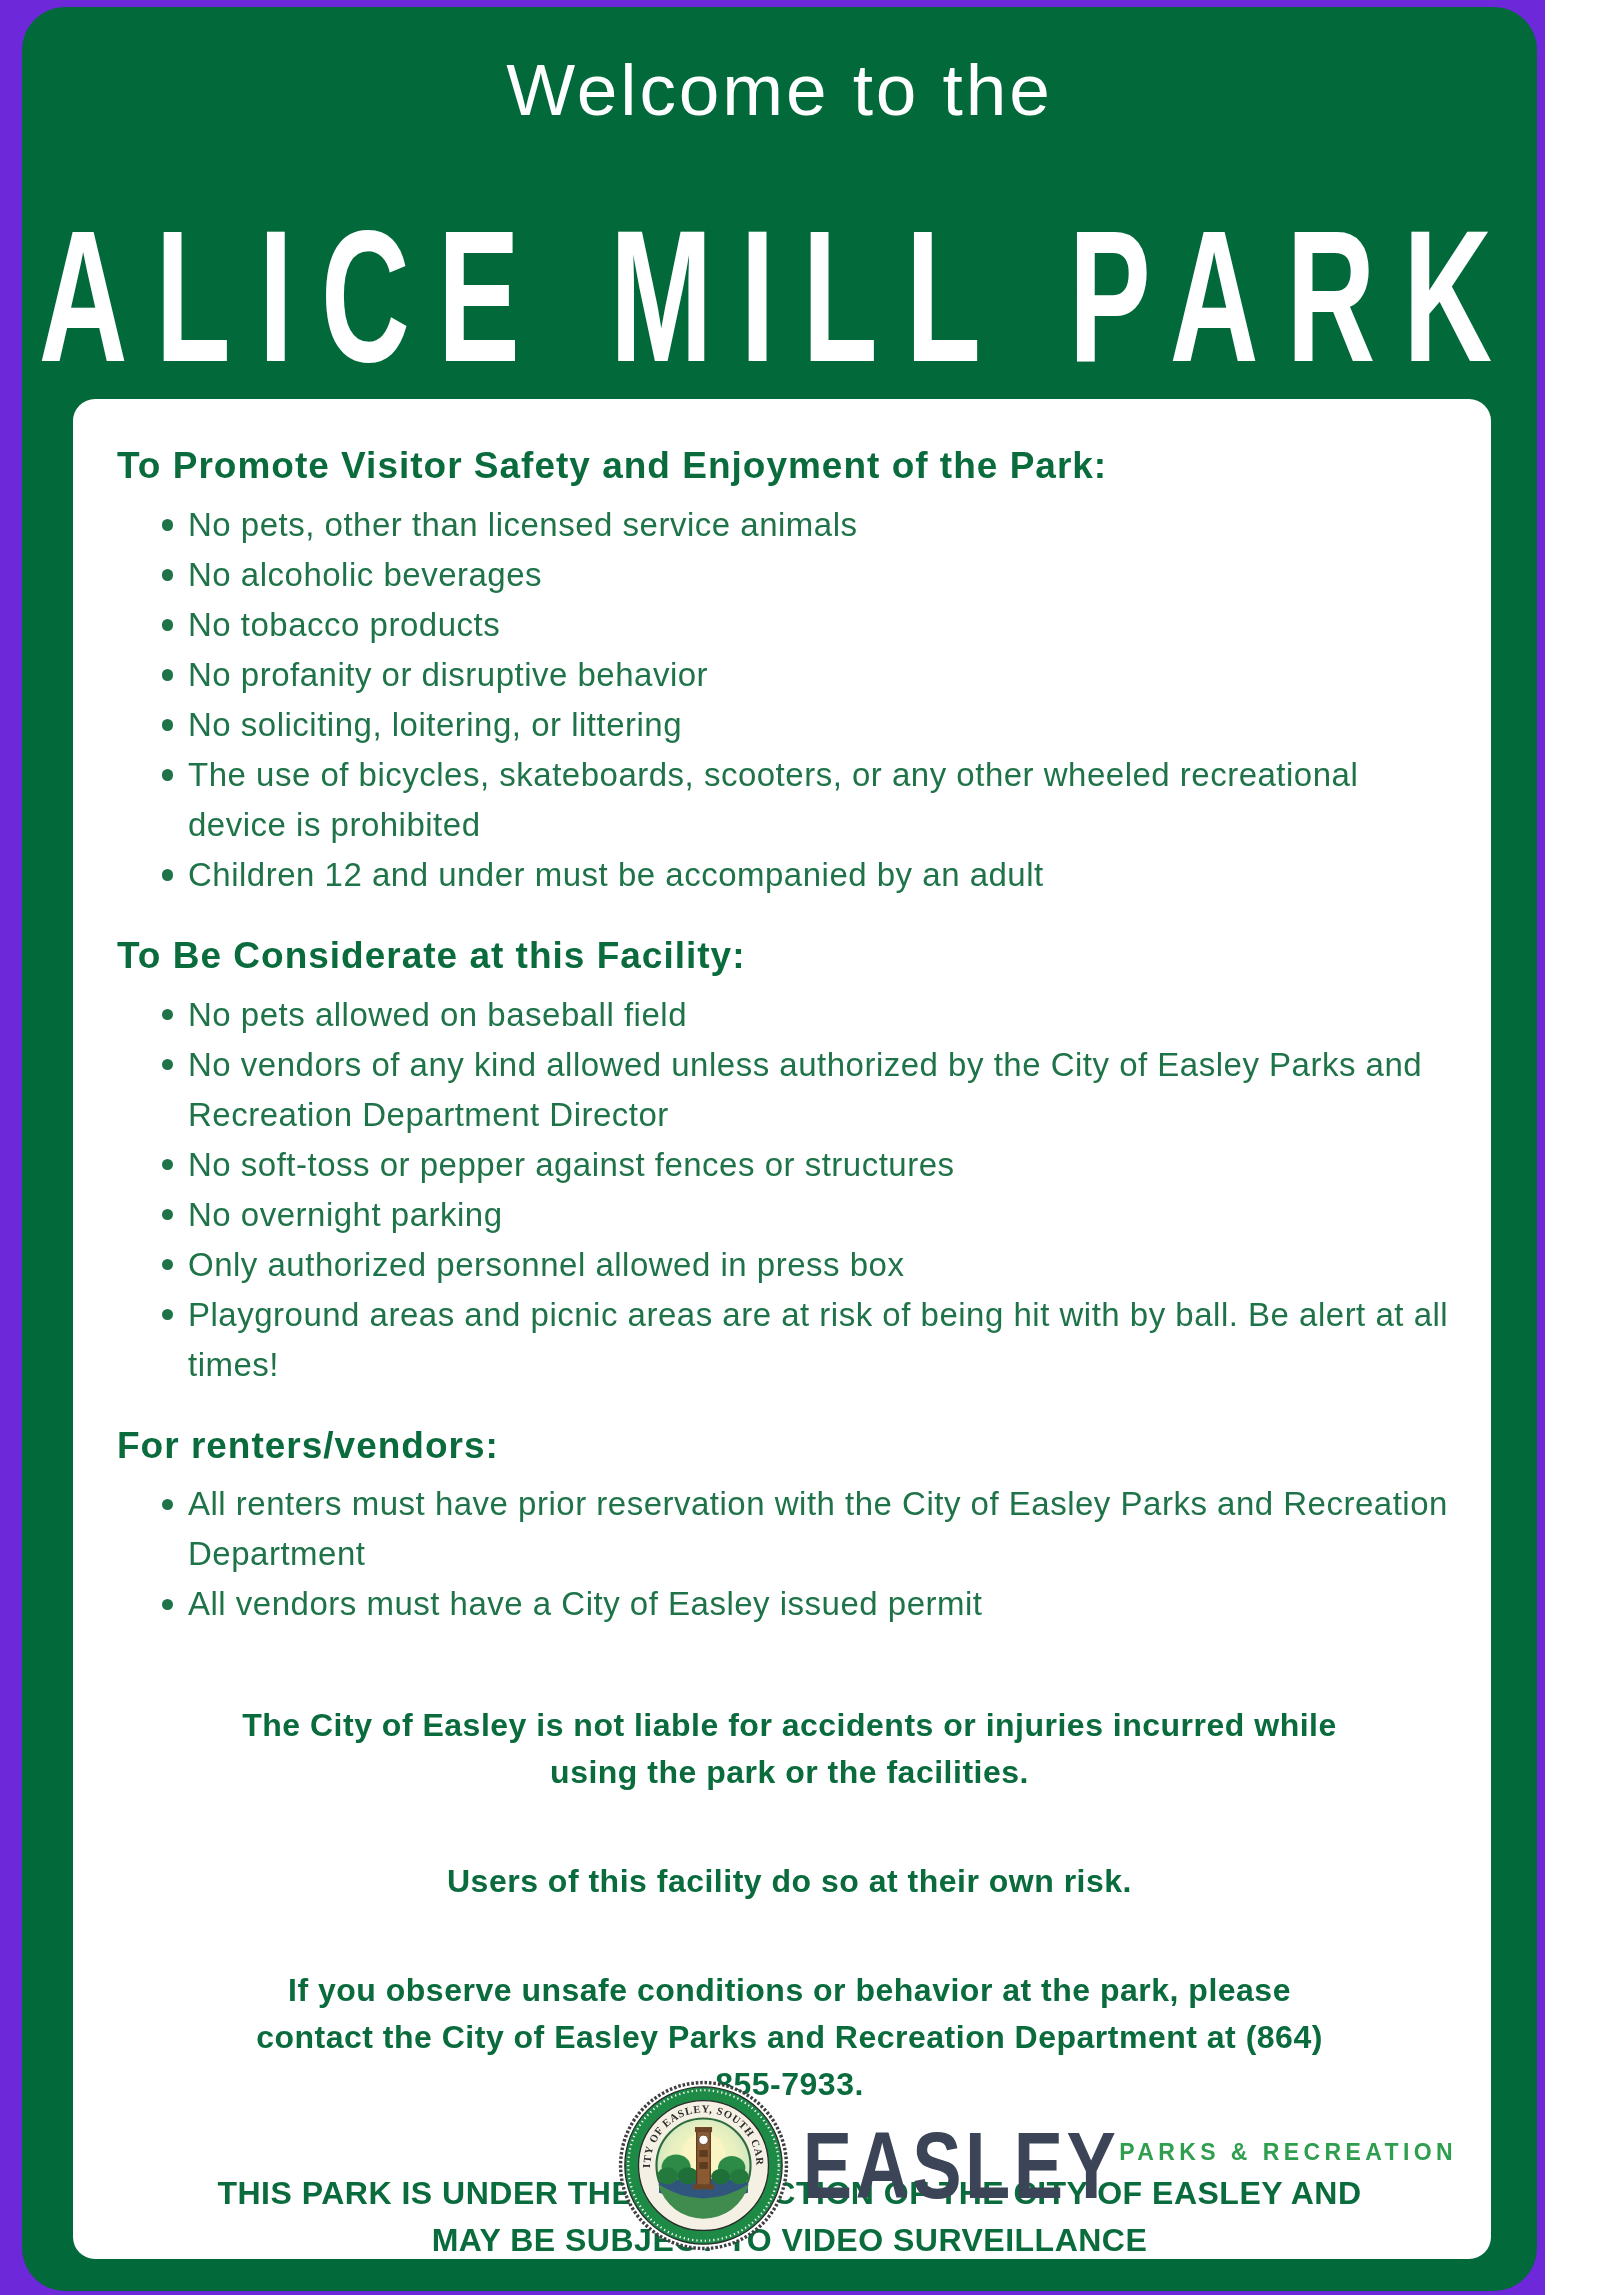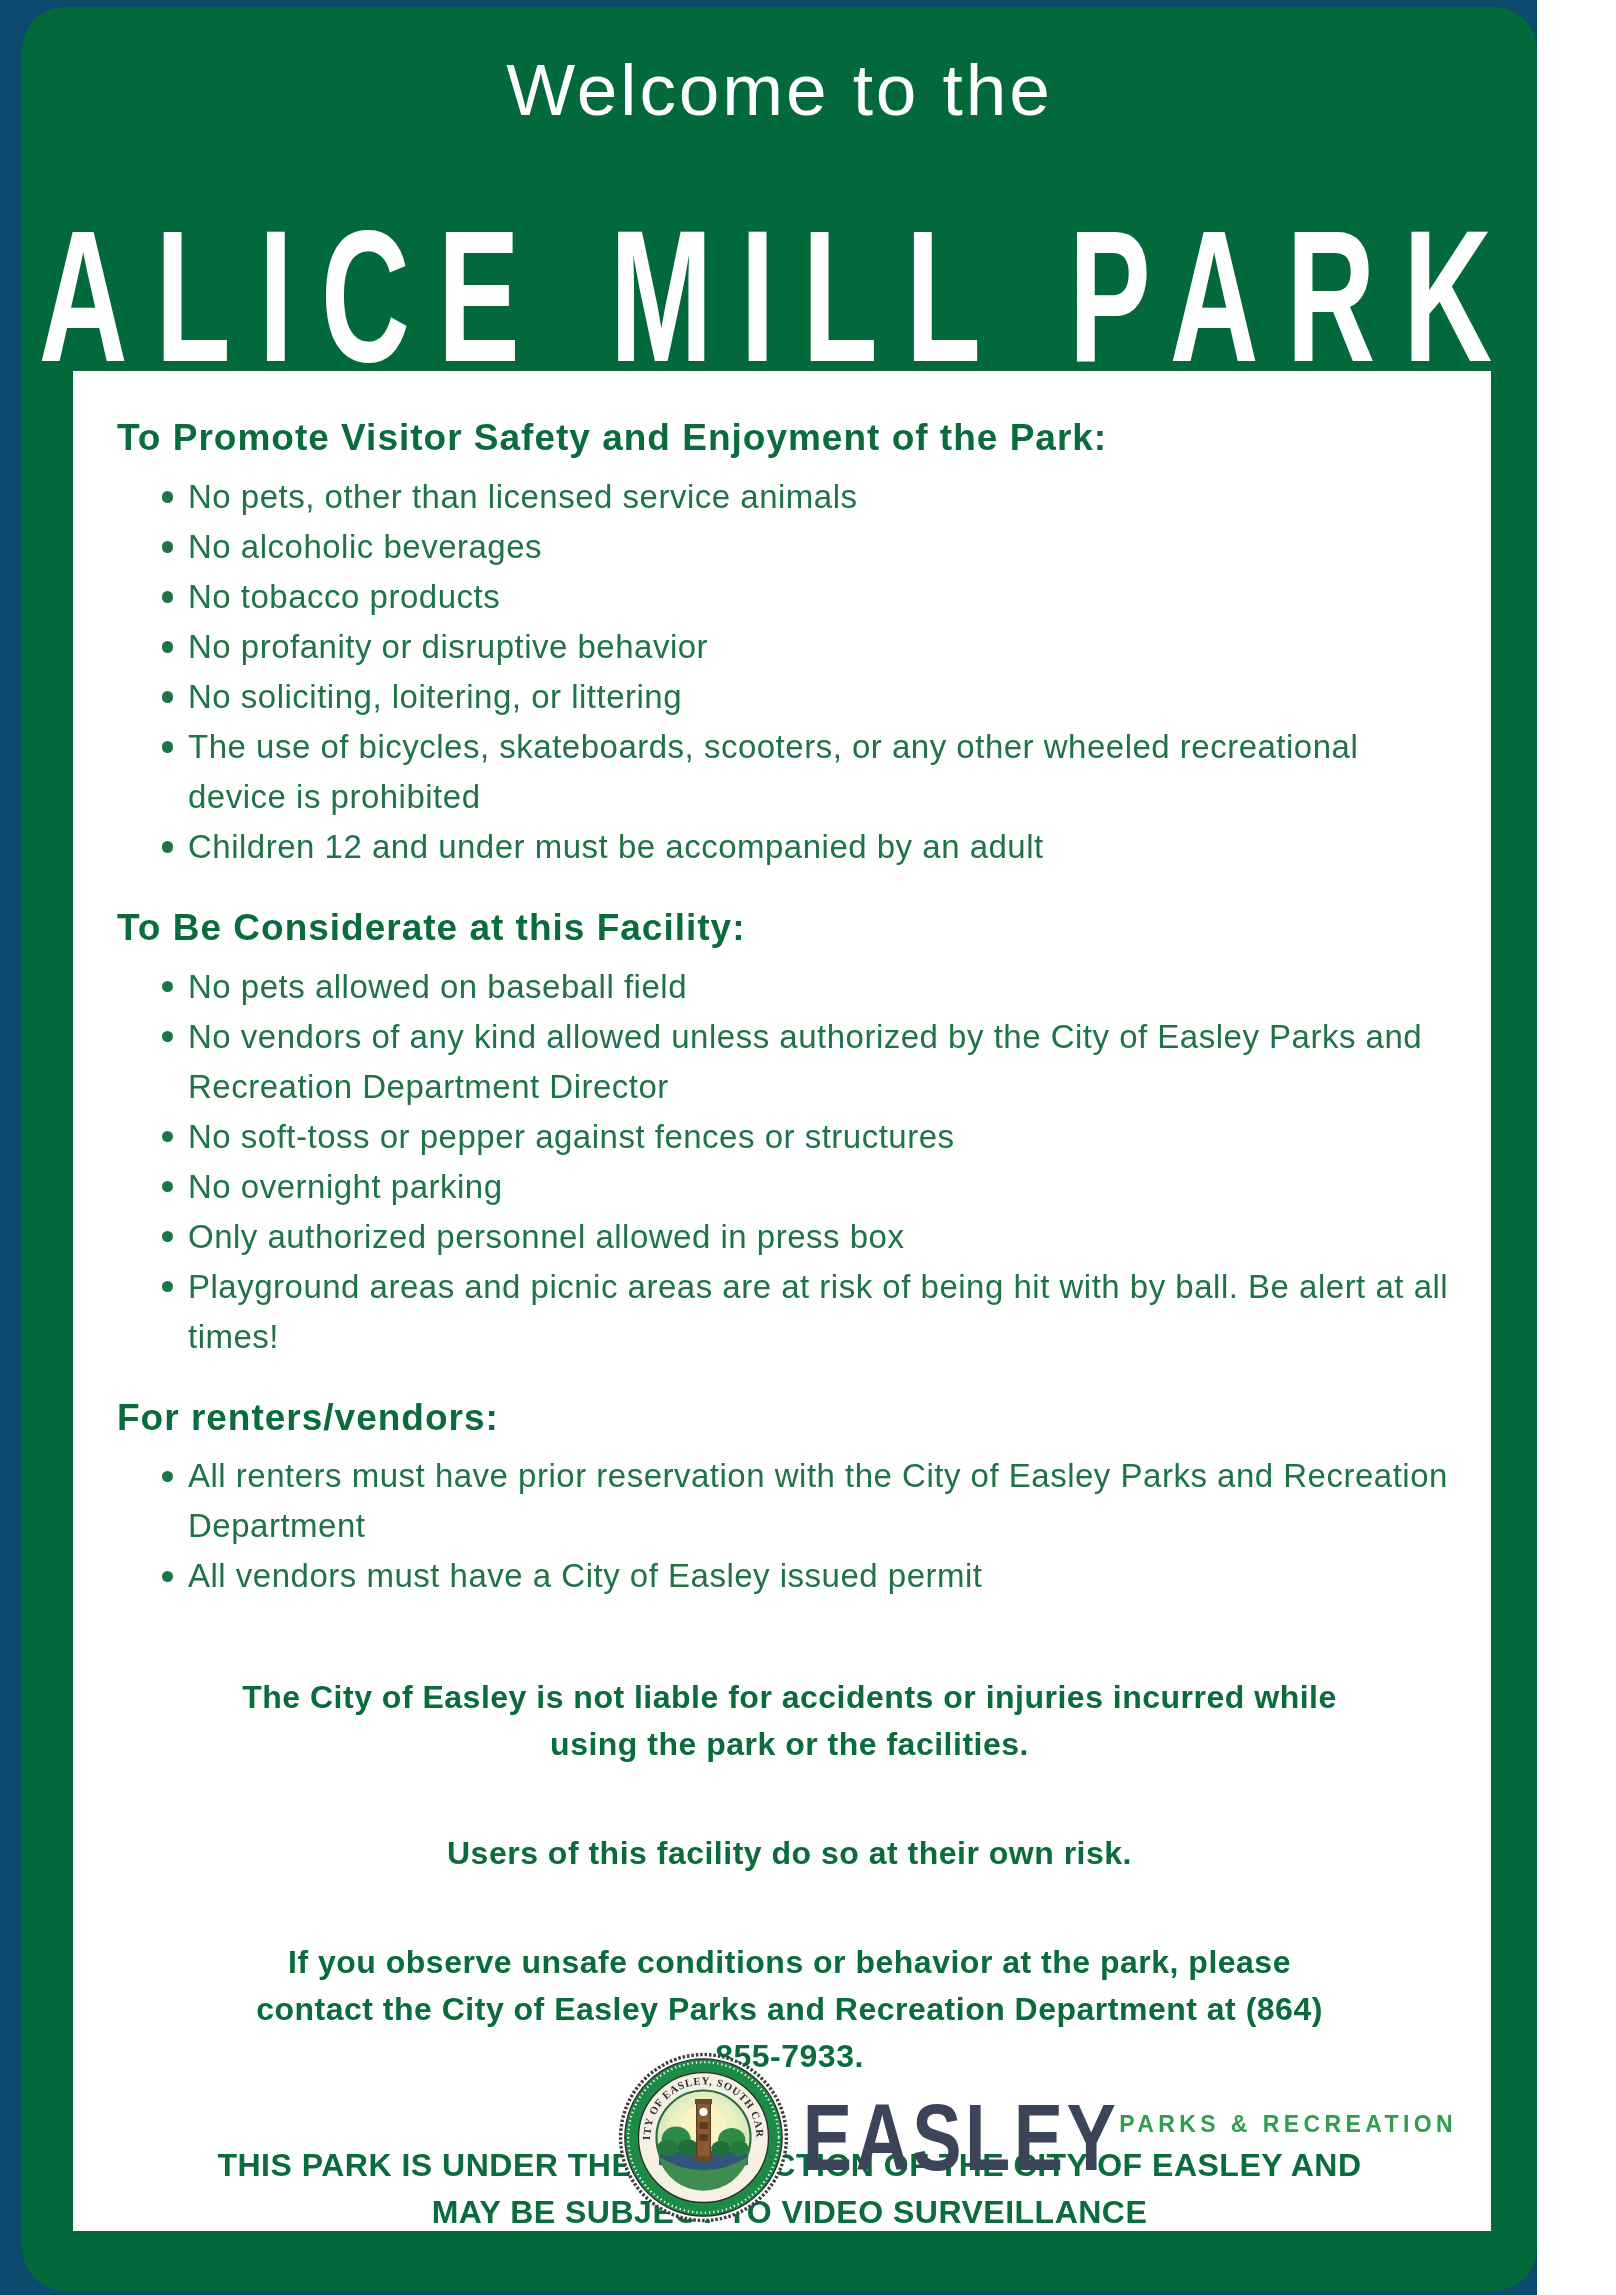--- a/index.html
+++ b/index.html
@@ -1,21 +1,22 @@
 <!DOCTYPE html>
 <html style="font-size:7.8px"><head>
 <meta charset="utf-8">
 <style>
   html,body{margin:0;padding:0;background:#ffffff;}
   .page{
     position:relative;
     width:1537px;height:2295px;
-    background:#0c4a6e;
+    background:#6d28d9;
     font-family:"Liberation Sans", sans-serif;
     overflow:hidden;
+    padding-left:8px;
   }
   .sign{
     position:absolute;
     left:22px;top:7.3px;
     width:1515px;height:2284px;
     background:#02693B;
     border-radius:43px;
   }
   
   .header{
@@ -34,26 +35,27 @@
     font-size:123px;
     font-weight:700;
     letter-spacing:28px;
     white-space:nowrap;
     transform:scaleY(1.52);
     transform-origin:center top;
   }
   
   .panel{
     position:absolute;
-    left:51px;top:364px;
+    left:51px;top:392px;
     width:1418px;height:1860px;
     background:#ffffff;
     box-sizing:border-box;
     padding:46px 29px 0 44px;
     overflow:hidden;
+    border-radius:22px;
   }
   .rule-heading{
     margin:35px 0 12.7px 0;
     font-size:37px;
     font-weight:700;
     letter-spacing:1px;
     color:#0A6B3D;
   }
   .rule-heading.first{margin-top:0;}
   ul.rules{

